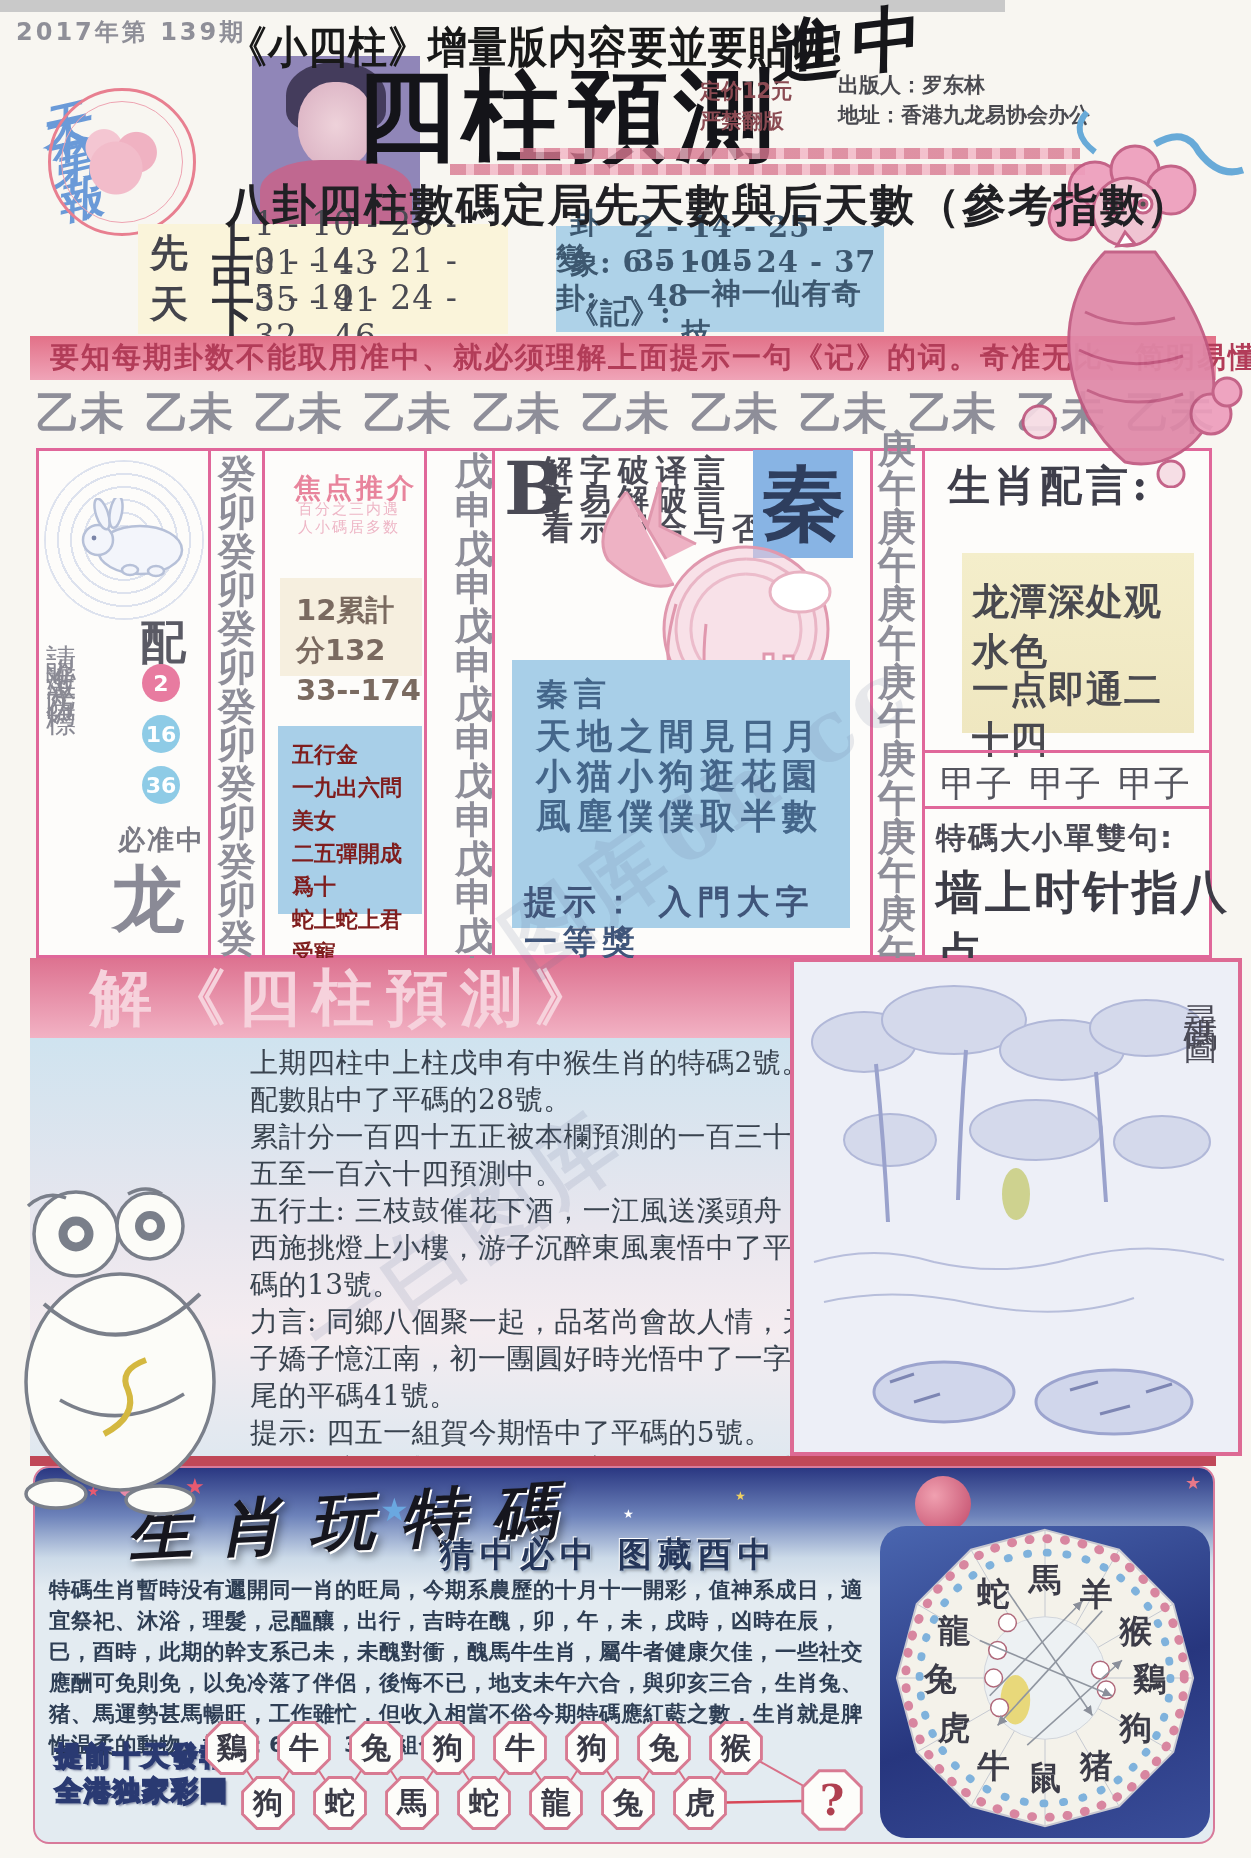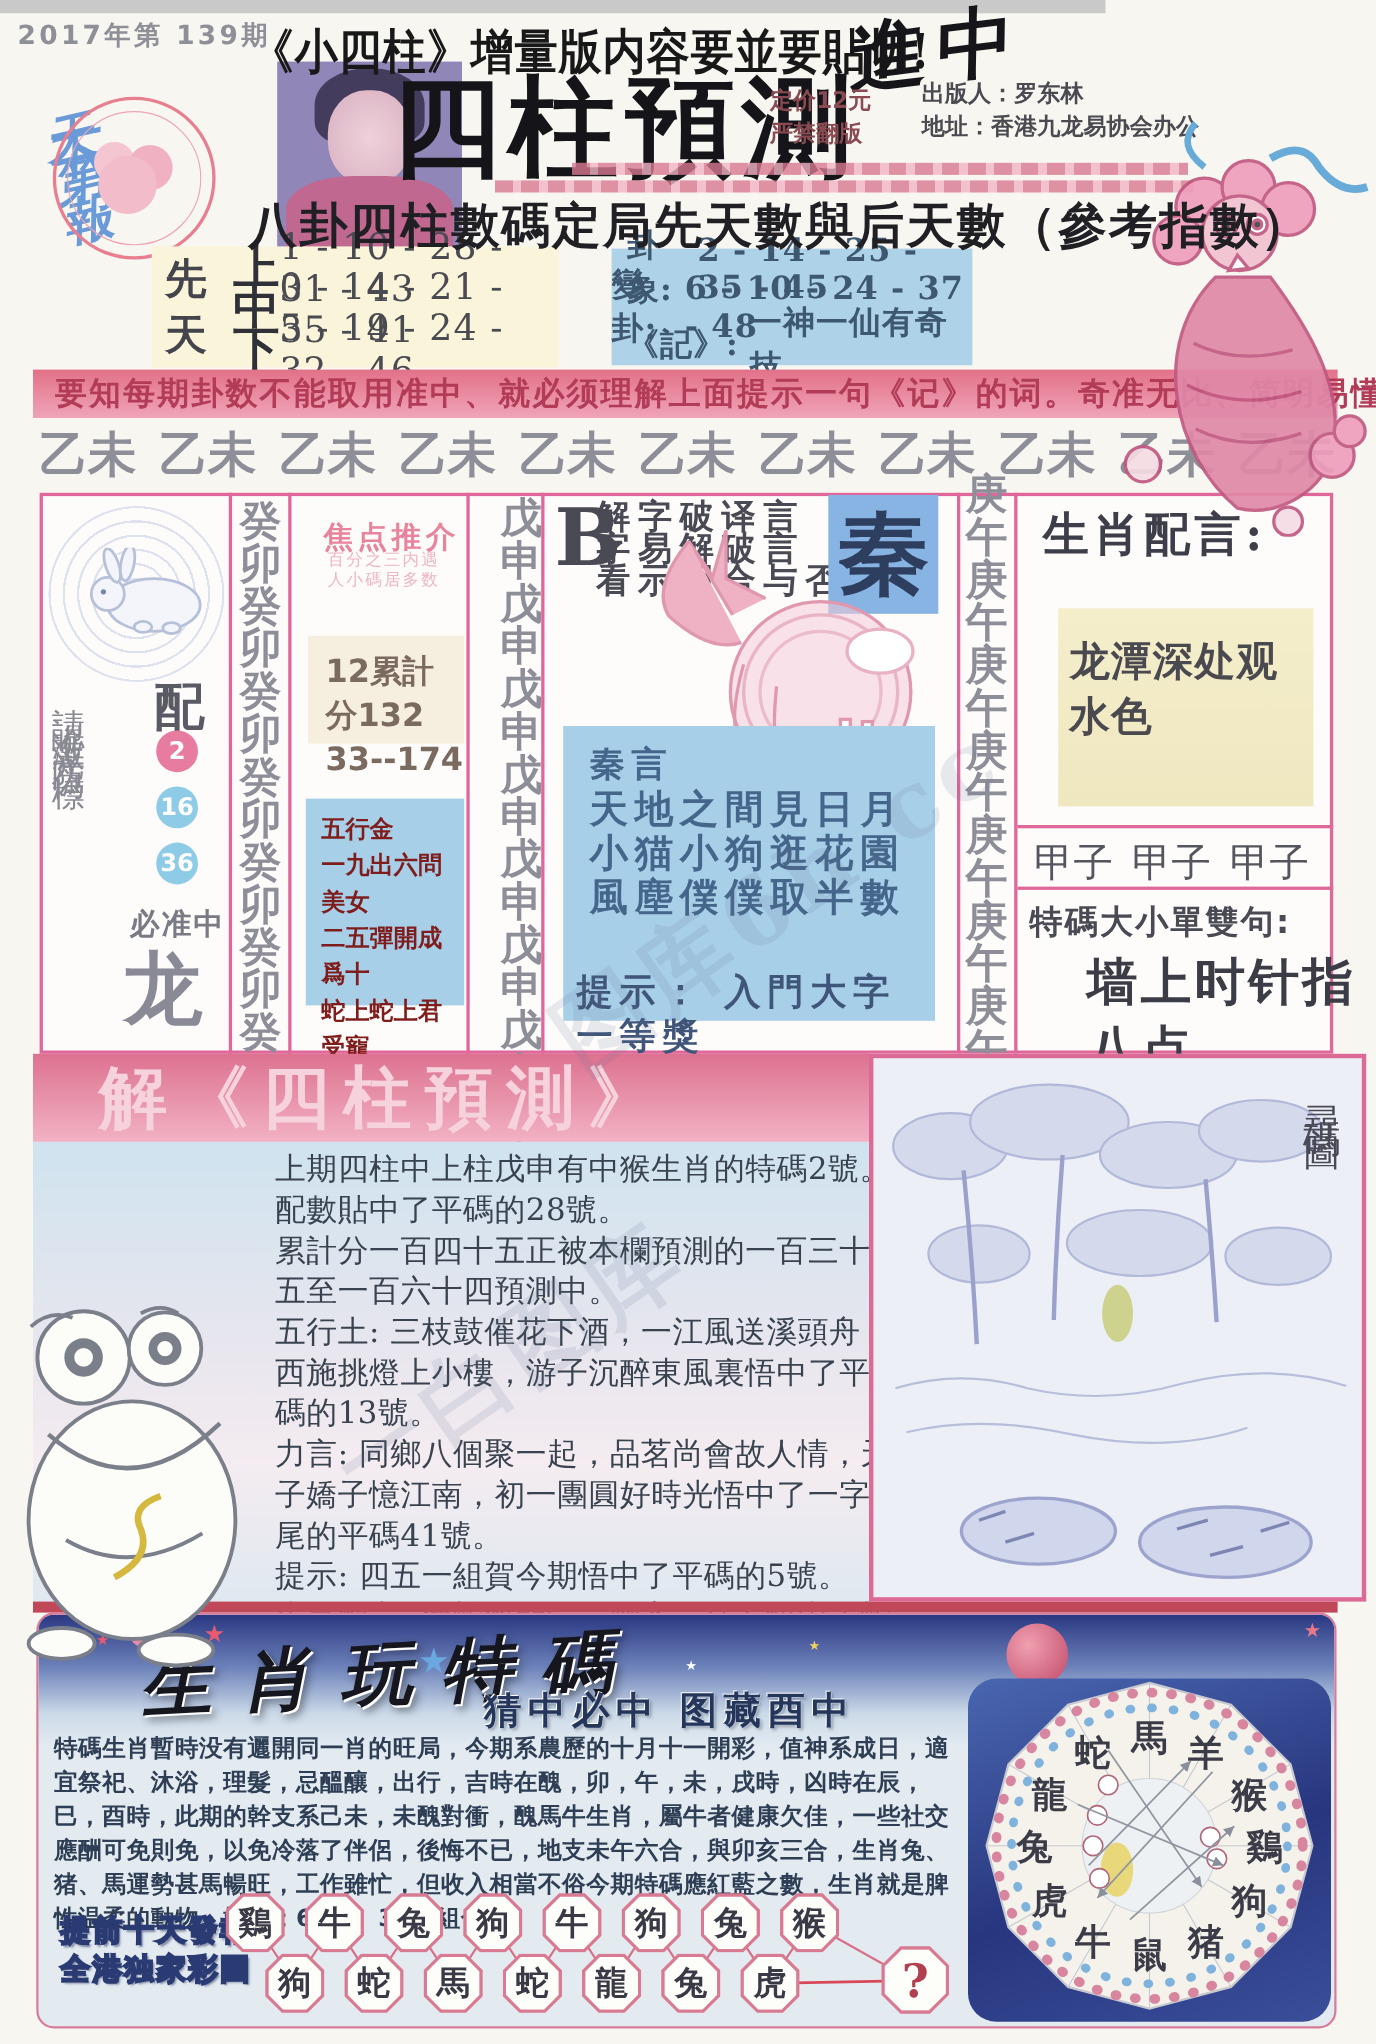--- a/index.html
+++ b/index.html
@@ -341,30 +341,31 @@
       <div>庚午</div>
       <div>庚午</div>
       <div>庚午</div>
       <div>庚午</div>
       <div>庚午</div>
     </div>
 
   <div class="abs zp-title serif" style="left:948px;top:458px;">生肖配言:</div>
   <div class="abs yellowbox">
     <div class="abs serif" style="left:10px;top:24px;">龙潭深处观水色</div>
+    <div class="abs serif" style="left:10px;top:112px;">一点即通二十四</div>
   </div>
   <div class="hline" style="left:925px;top:750px;width:287px;"></div>
   <div class="abs" style="left:940px;top:760px;width:250px;display:flex;justify-content:space-between;">
     <span class="jiazi">甲子</span>
     <span class="jiazi">甲子</span>
     <span class="jiazi">甲子</span>
   </div>
   <div class="hline" style="left:925px;top:806px;width:287px;"></div>
   <div class="abs sp-title" style="left:936px;top:818px;">特碼大小單雙句:</div>
-  <div class="abs sp-verse serif" style="left:988px;top:862px;">墙上时针指八点</div>
+  <div class="abs sp-verse serif" style="left:936px;top:862px;">墙上时针指八点</div>
 
   <div class="abs anal-bg"></div>
   <div class="abs banner2">
       <span>解《四柱預測》</span>
     </div>
   <div class="abs explain">
 
   <p>上期四柱中上柱戊申有中猴生肖的特碼2號。</p>
       <p>配數貼中了平碼的28號。</p>
       <p>累計分一百四十五正被本欄預測的一百三十五至一百六十四預測中。</p>

